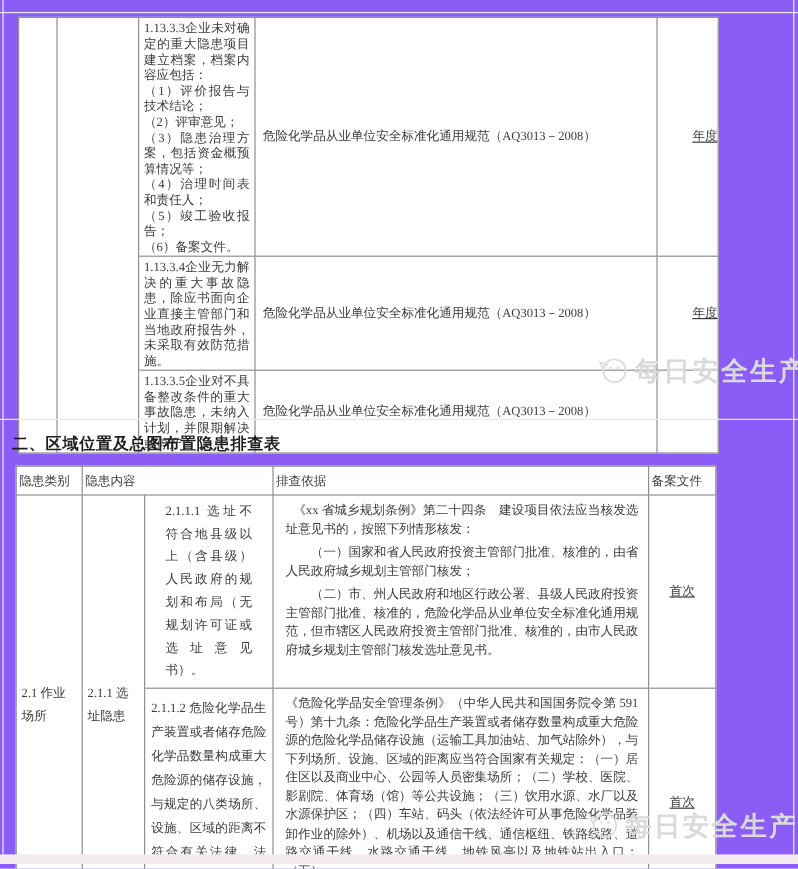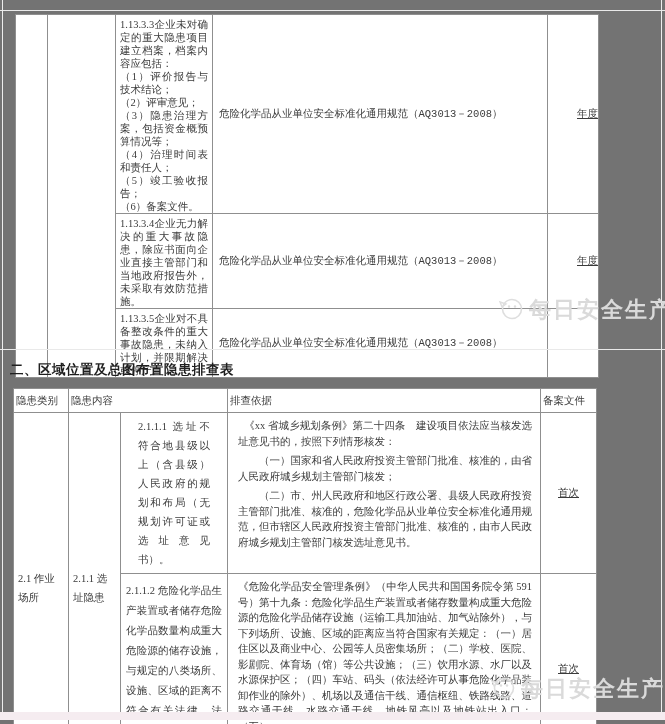--- a/index.html
+++ b/index.html
@@ -1,34 +1,34 @@
 <!DOCTYPE html>
 <html><head>
 <meta charset="utf-8">
 <style>
   * { margin:0; padding:0; box-sizing:border-box; }
   html,body { background:#ffffff; }
   body { width:665px; height:724px; font-family:"Liberation Serif","DejaVu Serif",serif; }
-  .page { position:relative; width:665px; height:724px; background:#737373; overflow:hidden; color:#3b3b3b; }
+  .page { position:relative; width:665px; height:724px; background:#8b5cf6; overflow:hidden; color:#3b3b3b; }
 
   .edge { position:absolute; top:0; width:1px; height:712px; background:#ededed; }
   .edge-left { left:2px; }
   .edge-right { left:661px; }
   .rule { position:absolute; left:0; width:665px; height:1px; background:#e9e9e9; }
   .rule-top { top:10px; }
   .rule-mid { top:349px; }
   .bottom-strip { position:absolute; left:0; top:712px; width:665px; height:8px; background:#f5ecf0; }
 
   table { border-collapse:collapse; table-layout:fixed; position:absolute; background:#fff; }
   td { border:1px solid #8f8f8f; font-size:10.5px; color:#3b3b3b; vertical-align:top; overflow:hidden; }
 
   
   .t1 { left:15px; top:14px; width:583px; }
   .t1 .content { padding:3px 4px 0 4px; line-height:13px; text-align:justify; white-space:pre-line; }
-  .t1 .basis   { vertical-align:middle; padding:0 4px 0 6px; line-height:13px;font-family:Liberation Mono, monospace; }
+  .t1 .basis   { vertical-align:middle; padding:0 4px 0 6px; line-height:13px; }
   .t1 .freq    { text-align:right; vertical-align:middle;text-decoration:underline; }
 
   
   .section-title { position:absolute; left:10px; top:361px; font-family:"Liberation Sans","DejaVu Sans",sans-serif;
                    font-weight:bold; font-size:13.5px; color:#1f1f1f; letter-spacing:0.5px; }
 
   
   .t2 { left:13px; top:388px; width:583px; }
   .t2 .hdr { text-align:left; vertical-align:middle; padding:2px; }
   .t2 .cat { vertical-align:middle; padding:2px 3px 2px 4px; line-height:19px; }

